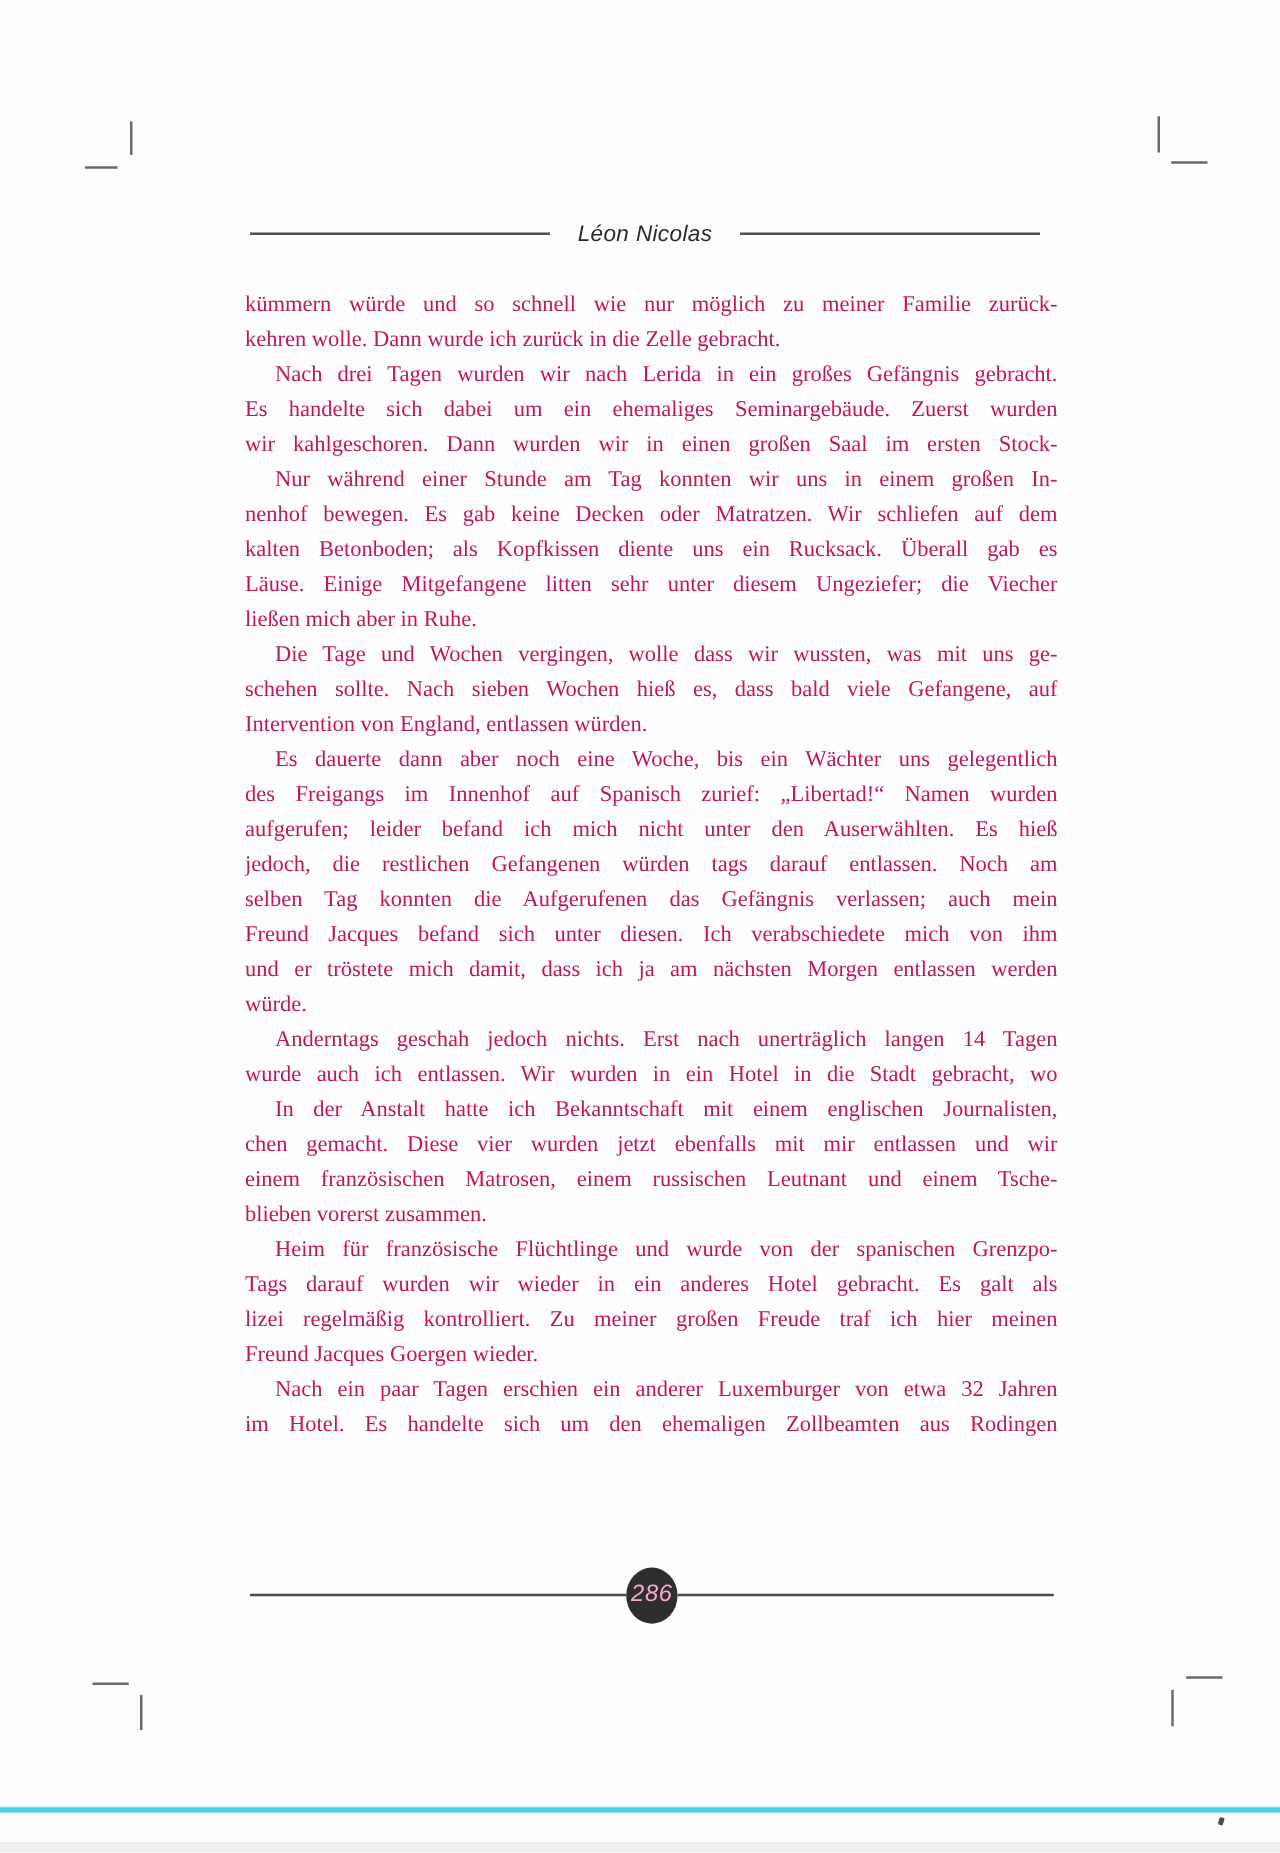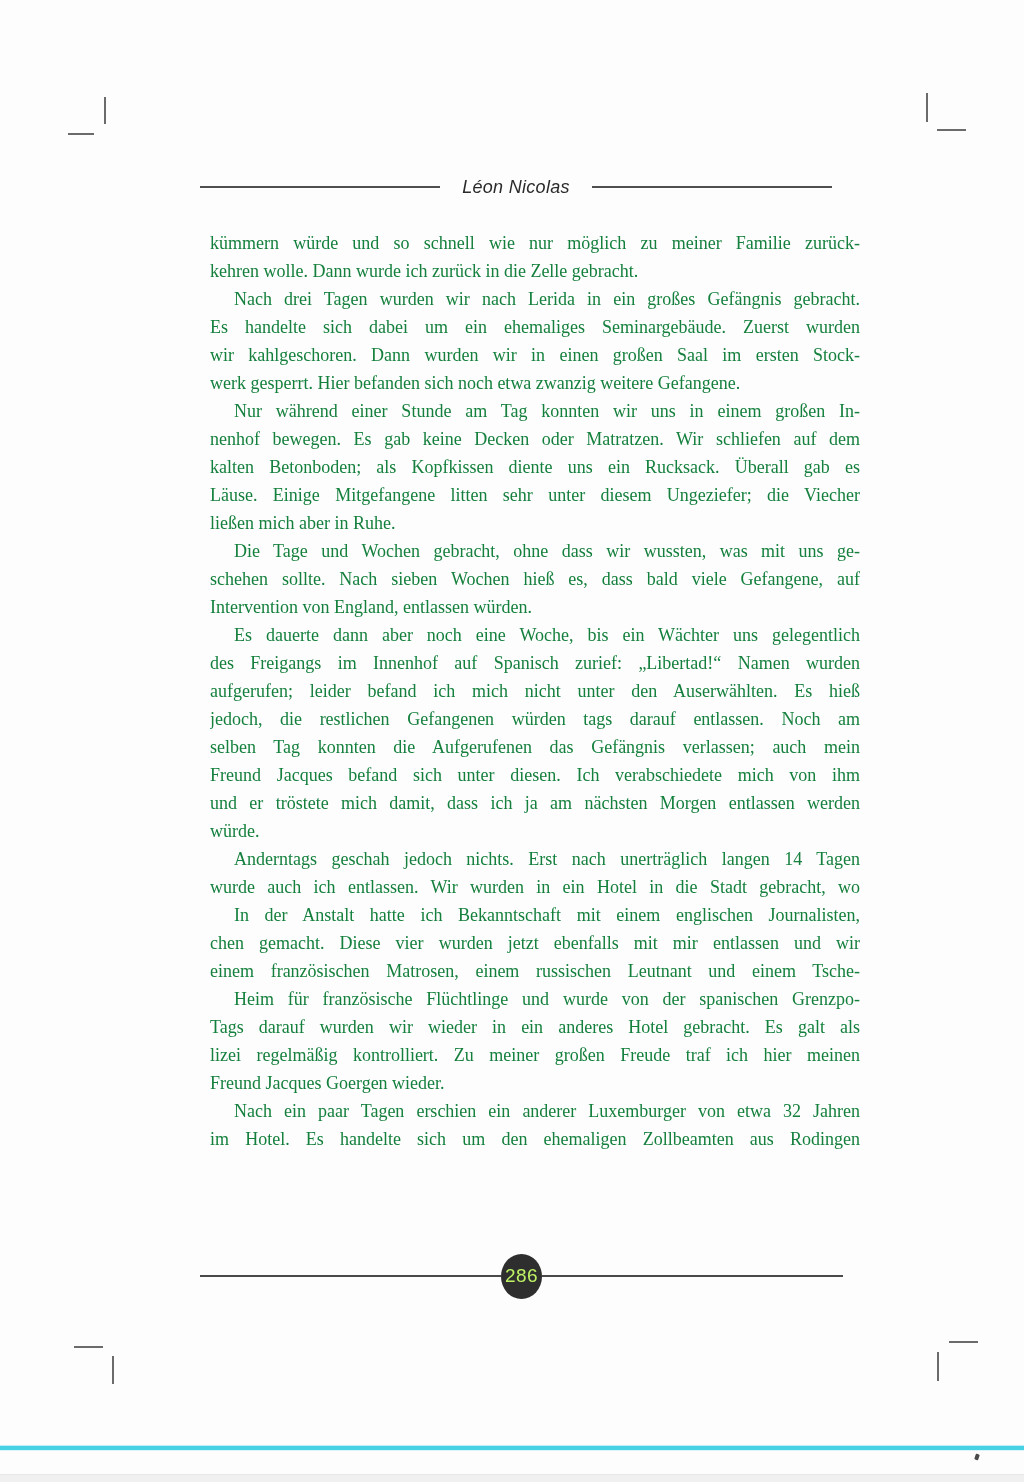--- a/index.html
+++ b/index.html
@@ -29,22 +29,22 @@
     font-size: 18px;
     color: #2a2a2a;
     margin: 0 22px;
     white-space: nowrap;
     letter-spacing: 0.3px;
   }
 
   
   .body-text {
     position: absolute;
-    left: 210px; top: 229px; width: 650px;
-    color: #15803d;
+    left: 196px; top: 229px; width: 650px;
+    color: #be185d;
   }
   .para { margin: 0; padding: 0; }
   .line {
     height: 28px;
     line-height: 28px;
     font-size: 18px;
     text-align: justify;
     text-align-last: justify;
     white-space: normal;
     overflow: hidden;
@@ -61,22 +61,23 @@
   .footer .rule { flex: 1; height: 1.5px; background: #4a4a4a; }
   .page-circle {
     width: 41px; height: 45px;
     background: #2e2e2e;
     border-radius: 50%;
     display: flex; align-items: center; justify-content: center;
     flex: none;
   }
   .page-circle span {
     font-family: "Liberation Sans", sans-serif;
+    font-style: italic;
     font-size: 19px;
-    color: #bef264;
+    color: #f9a8d4;
     letter-spacing: 0.5px;
   }
 
   
   .accent-line {
     position: absolute;
     left: 0; top: 1446px; width: 1024px; height: 4px;
     background: #46d2e4;
     box-shadow: 0 -1px 0 #bdeef5, 0 1px 0 #d9f6fa;
   }
@@ -114,31 +115,30 @@
 
 <div class="body-text">
     <div class="para">
       <div class="line">kümmern würde und so schnell wie nur möglich zu meiner Familie zurück-</div>
       <div class="line last">kehren wolle. Dann wurde ich zurück in die Zelle gebracht.</div>
     </div>
     <div class="para indent">
       <div class="line">Nach drei Tagen wurden wir nach Lerida in ein großes Gefängnis gebracht.</div>
       <div class="line">Es handelte sich dabei um ein ehemaliges Seminargebäude. Zuerst wurden</div>
       <div class="line">wir kahlgeschoren. Dann wurden wir in einen großen Saal im ersten Stock-</div>
-      <div class="line last">werk gesperrt. Hier befanden sich noch etwa zwanzig weitere Gefangene.</div>
     </div>
     <div class="para indent">
       <div class="line">Nur während einer Stunde am Tag konnten wir uns in einem großen In-</div>
       <div class="line">nenhof bewegen. Es gab keine Decken oder Matratzen. Wir schliefen auf dem</div>
       <div class="line">kalten Betonboden; als Kopfkissen diente uns ein Rucksack. Überall gab es</div>
       <div class="line">Läuse. Einige Mitgefangene litten sehr unter diesem Ungeziefer; die Viecher</div>
       <div class="line last">ließen mich aber in Ruhe.</div>
     </div>
     <div class="para indent">
-      <div class="line">Die Tage und Wochen gebracht, ohne dass wir wussten, was mit uns ge-</div>
+      <div class="line">Die Tage und Wochen vergingen, wolle dass wir wussten, was mit uns ge-</div>
       <div class="line">schehen sollte. Nach sieben Wochen hieß es, dass bald viele Gefangene, auf</div>
       <div class="line last">Intervention von England, entlassen würden.</div>
     </div>
     <div class="para indent">
       <div class="line">Es dauerte dann aber noch eine Woche, bis ein Wächter uns gelegentlich</div>
       <div class="line">des Freigangs im Innenhof auf Spanisch zurief: „Libertad!“ Namen wurden</div>
       <div class="line">aufgerufen; leider befand ich mich nicht unter den Auserwählten. Es hieß</div>
       <div class="line">jedoch, die restlichen Gefangenen würden tags darauf entlassen. Noch am</div>
       <div class="line">selben Tag konnten die Aufgerufenen das Gefängnis verlassen; auch mein</div>
       <div class="line">Freund Jacques befand sich unter diesen. Ich verabschiedete mich von ihm</div>
@@ -146,20 +146,21 @@
       <div class="line last">würde.</div>
     </div>
     <div class="para indent">
       <div class="line">Anderntags geschah jedoch nichts. Erst nach unerträglich langen 14 Tagen</div>
       <div class="line">wurde auch ich entlassen. Wir wurden in ein Hotel in die Stadt gebracht, wo</div>
     </div>
     <div class="para indent">
       <div class="line">In der Anstalt hatte ich Bekanntschaft mit einem englischen Journalisten,</div>
       <div class="line">chen gemacht. Diese vier wurden jetzt ebenfalls mit mir entlassen und wir</div>
       <div class="line">einem französischen Matrosen, einem russischen Leutnant und einem Tsche-</div>
+      <div class="line last">blieben vorerst zusammen.</div>
     </div>
     <div class="para indent">
       <div class="line">Heim für französische Flüchtlinge und wurde von der spanischen Grenzpo-</div>
       <div class="line">Tags darauf wurden wir wieder in ein anderes Hotel gebracht. Es galt als</div>
       <div class="line">lizei regelmäßig kontrolliert. Zu meiner großen Freude traf ich hier meinen</div>
       <div class="line last">Freund Jacques Goergen wieder.</div>
     </div>
     <div class="para indent">
       <div class="line">Nach ein paar Tagen erschien ein anderer Luxemburger von etwa 32 Jahren</div>
       <div class="line">im Hotel. Es handelte sich um den ehemaligen Zollbeamten aus Rodingen</div>

